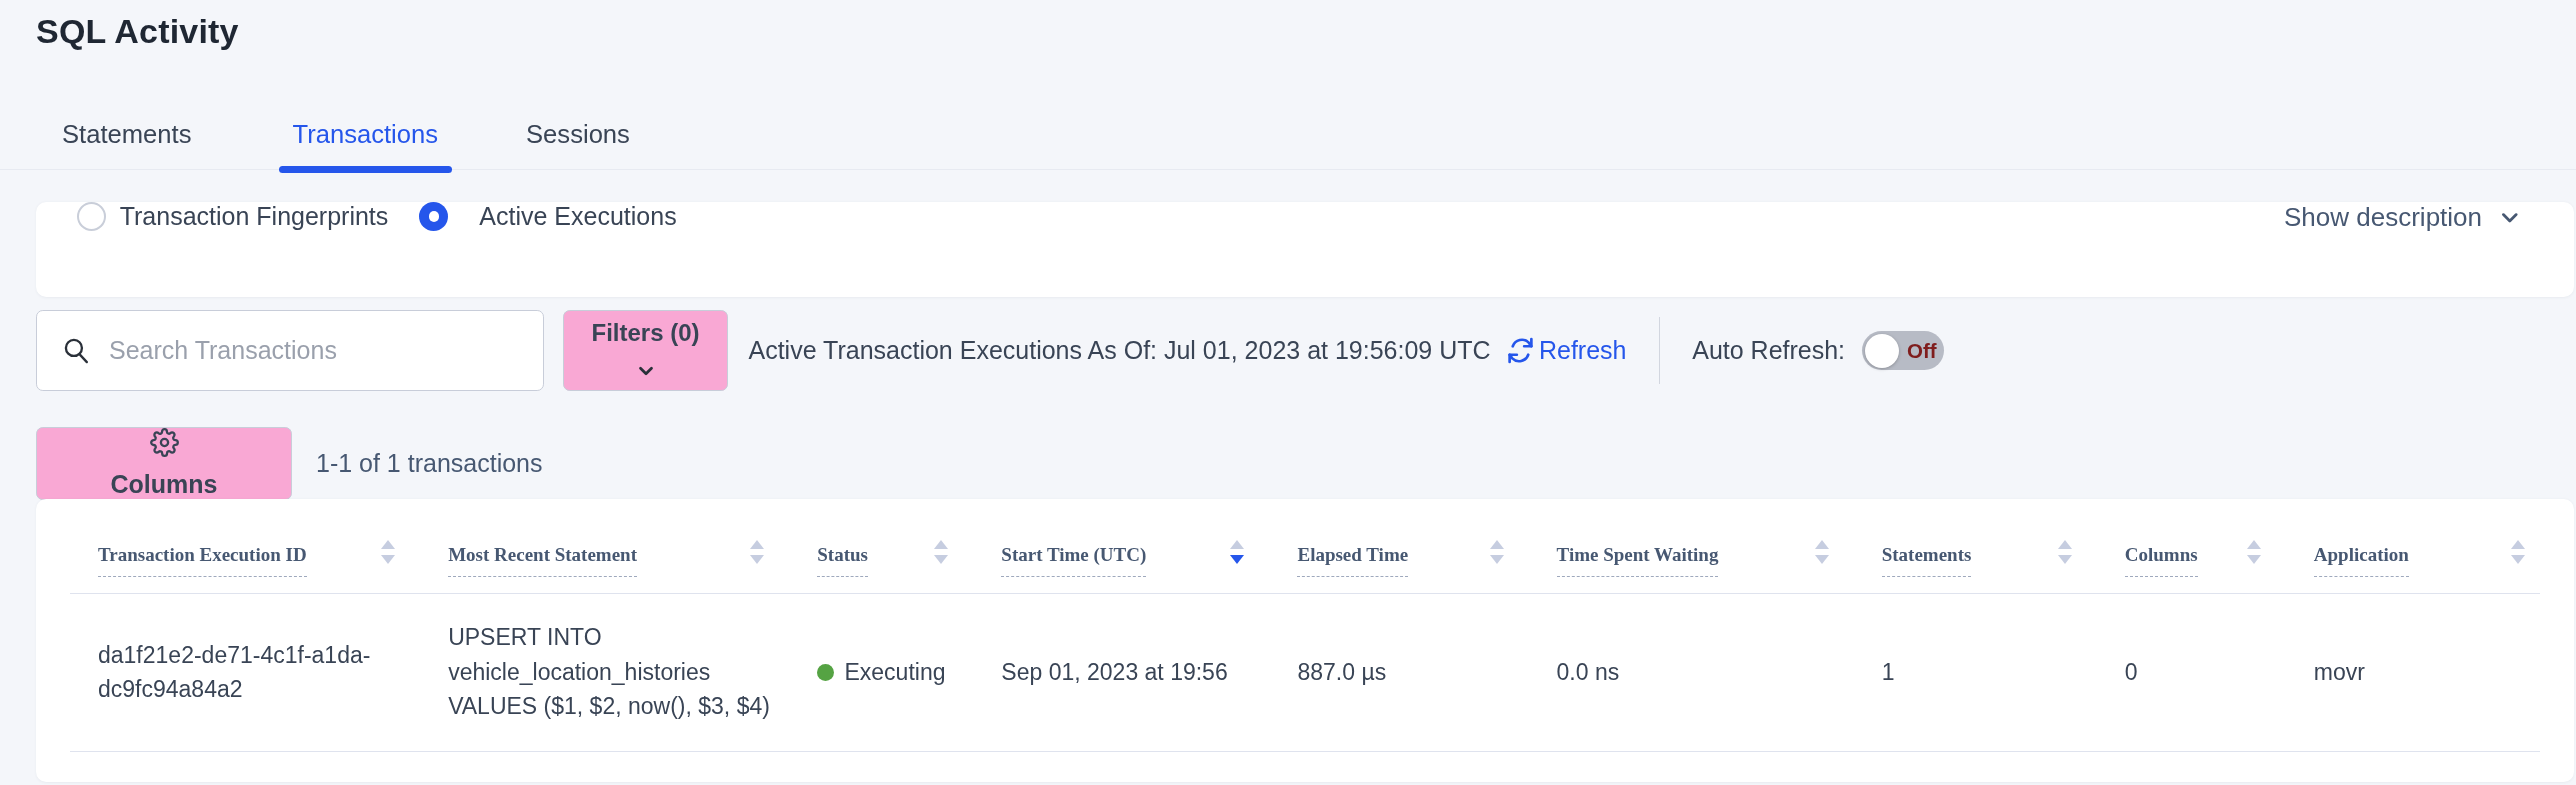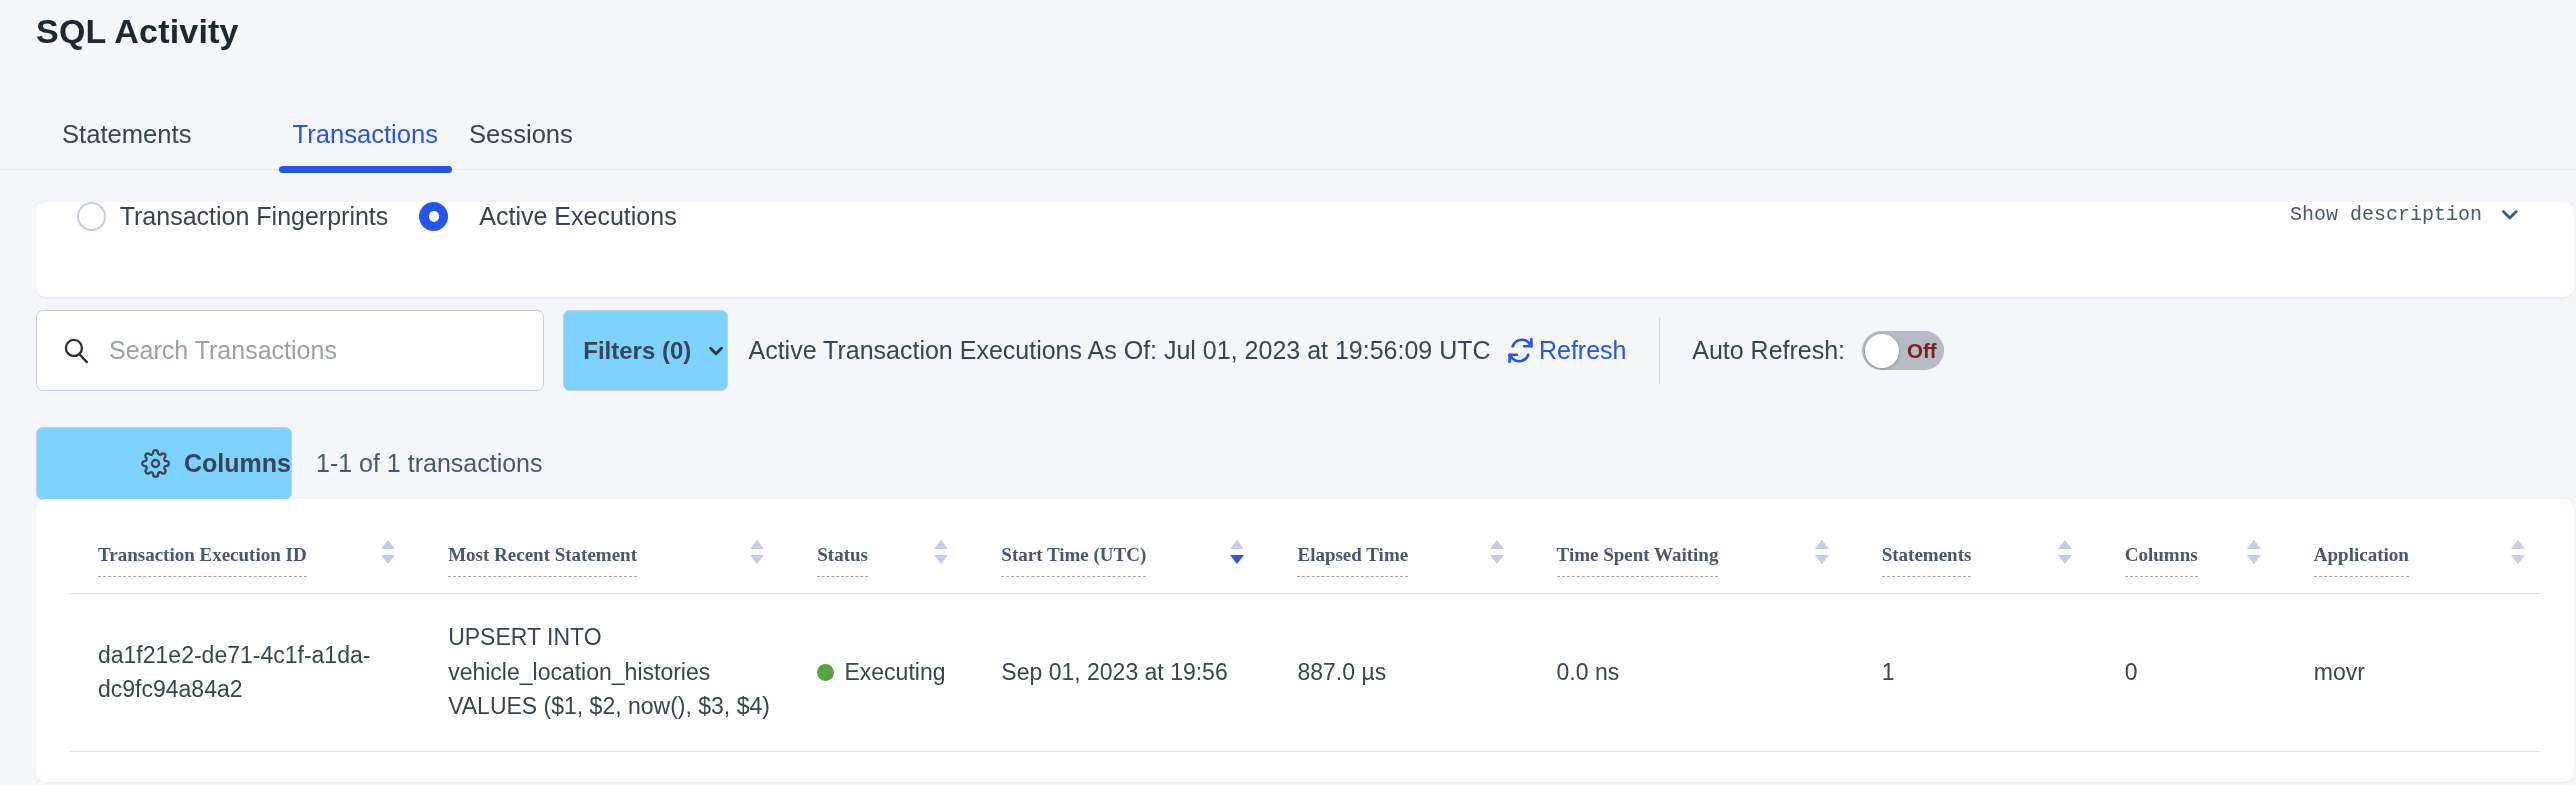--- a/index.html
+++ b/index.html
@@ -22,44 +22,44 @@
   body{font-family:"Liberation Sans","DejaVu Sans",sans-serif;background:#fff;}
   .page{position:relative;width:2576px;height:785px;background:var(--bg);overflow:hidden;color:var(--text);}
 
   
   .page-title{position:absolute;left:36px;top:12px;font-size:34px;font-weight:700;color:var(--title);letter-spacing:0.2px;}
 
   
   .tabs-row{position:absolute;left:0;right:0;top:109px;height:61px;display:flex;align-items:flex-end;padding-left:62px;border-bottom:1.7px solid var(--line);}
   .tab{position:relative;font-size:25.6px;color:var(--text);padding-bottom:20.5px;cursor:pointer;}
   .tab:nth-child(2){margin-left:101px;}
-  .tab:nth-child(3){margin-left:31px;}
+  .tab:nth-child(3){margin-left:88px;}
   .tab.active{color:var(--blue);}
   .tab.active::after{content:"";position:absolute;left:-13.7px;right:-13.7px;bottom:-4.3px;height:7.7px;border-radius:5.1px;background:var(--blue);}
 
   
   .panel{position:absolute;left:36px;width:2538px;background:var(--panel);border-radius:10.2px;box-shadow:0 0.9px 2.6px rgba(50,60,90,.06);}
 
   
   .radio-panel{top:202px;height:95px;display:flex;align-items:flex-start;padding:0 51px 0 41px;}
   .radio-item{display:flex;align-items:center;gap:13.7px;cursor:pointer;}
   .radio-item + .radio-item{margin-left:31px;gap:31px;}
   .radio{width:29px;height:29px;border-radius:50%;border:2.6px solid #c9ced9;background:#fff;position:relative;flex:0 0 auto;}
   .radio.checked{border:none;background:var(--blue);}
   .radio.checked::after{content:"";position:absolute;left:50%;top:50%;width:10.2px;height:10.2px;margin:-5.1px 0 0 -5.1px;border-radius:50%;background:#fff;}
   .radio-label{font-size:25px;color:var(--text);}
   .show-desc{margin-left:auto;display:flex;align-items:center;gap:15.4px;cursor:pointer;color:var(--header-text);}
-  .show-desc span{font-size:20px;font-family:Liberation Mono, monospace;}
+  .show-desc span{font-size:26px;}
 
   
   .toolbar{position:absolute;left:36px;top:310px;height:81px;display:flex;align-items:center;}
   .search-box{width:508px;height:81px;background:#fff;border:1.7px solid var(--input-border);border-radius:6.8px;display:flex;align-items:center;padding:0 20.5px 0 24px;}
   .search-box input{border:none;outline:none;flex:1;font-size:25px;color:var(--text);margin-left:17px;font-family:inherit;background:transparent;}
   .search-box input::placeholder{color:var(--muted);}
-  .btn{height:81px;background:#7dd3fc;border:1.7px solid var(--input-border);border-radius:6.8px;display:flex;align-items:center;justify-content:flex-end;gap:13.7px;cursor:pointer;}
+  .btn{height:81px;background:#f9a8d4;border:1.7px solid var(--input-border);border-radius:6.8px;display:flex;align-items:center;justify-content:center;gap:13.7px;cursor:pointer;flex-direction:column;}
   .filters-btn{width:165px;margin-left:19px;}
   .filters-btn .lbl{font-size:24px;font-weight:700;color:var(--text);}
   .asof{margin-left:20.5px;font-size:25px;color:var(--text);white-space:nowrap;}
   .refresh{display:flex;align-items:flex-start;gap:4px;margin-left:15.4px;cursor:pointer;}
   .refresh .lbl{font-size:25px;color:var(--blue);}
   .v-divider{width:1.7px;height:67px;background:var(--divider);margin:0 32px;}
   .auto-label{font-size:25px;color:var(--text);white-space:nowrap;}
   .toggle{position:relative;width:82px;height:39px;border-radius:19.6px;background:var(--toggle);margin-left:17px;cursor:pointer;flex:0 0 auto;}
   .toggle .knob{position:absolute;left:2.6px;top:2.6px;width:34px;height:34px;border-radius:50%;background:#fff;box-shadow:0 0.9px 3.4px rgba(0,0,0,.25);}
   .toggle .state{position:absolute;left:45px;top:50%;transform:translateY(-50%);font-size:20.5px;font-weight:700;color:#7f1d1d;}

